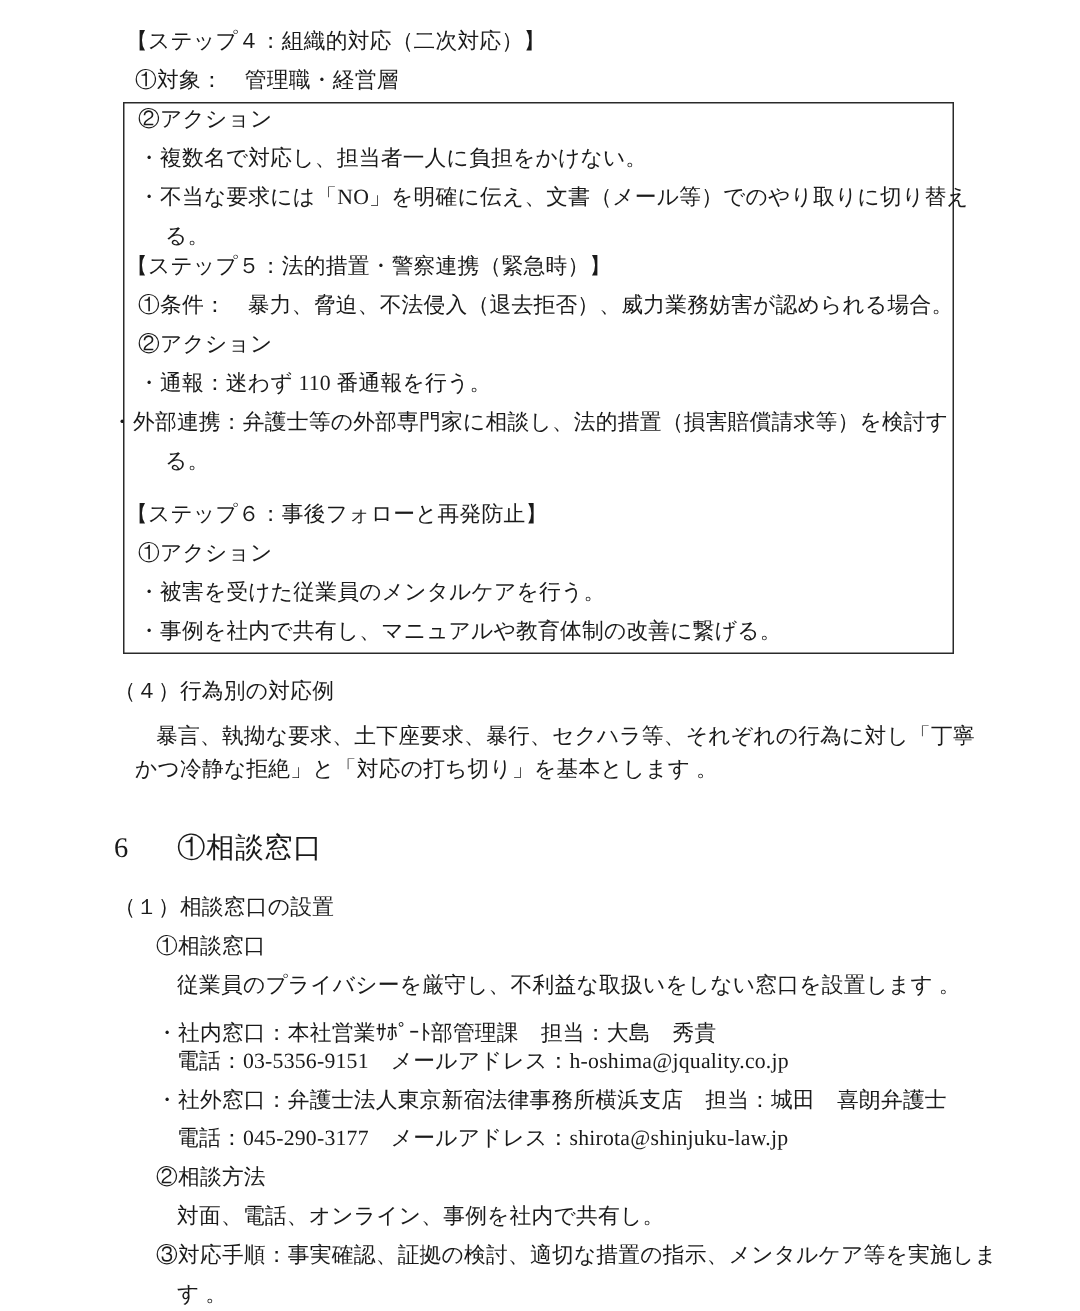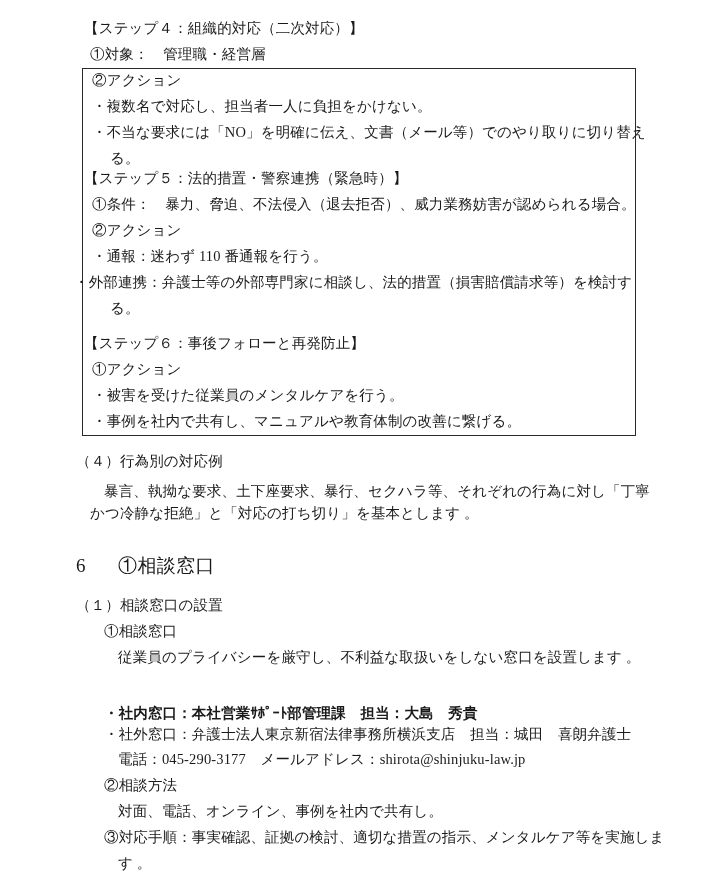--- a/index.html
+++ b/index.html
@@ -68,21 +68,22 @@
   <div class="ln" style="left:76px; top:454px;">（４）行為別の対応例</div>
   <div class="ln" style="left:104px; top:452px;margin-top:32px;">暴言、執拗な要求、土下座要求、暴行、セクハラ等、それぞれの行為に対し「丁寧</div>
   <div class="ln" style="left:90px; top:506px;">かつ冷静な拒絶」と「対応の打ち切り」を基本とします 。</div>
 
   <div class="ln sec-title" style="left:76px; top:556px;">6</div>
   <div class="ln sec-title" style="left:118px; top:556px;">①相談窓口</div>
 
   <div class="ln" style="left:76px; top:598px;">（１）相談窓口の設置</div>
   <div class="ln" style="left:104px; top:624px;">①相談窓口</div>
   <div class="ln" style="left:118px; top:650px;">従業員のプライバシーを厳守し、不利益な取扱いをしない窓口を設置します 。</div>
-  <div class="ln" style="left:104px; top:706px;font-weight:bold;">・社内窓口：本社営業ｻﾎﾟｰﾄ部管理課　担当：大島　秀貴</div>
+  <div class="ln" style="left:104px; top:682px;">・社内窓口：本社営業ｻﾎﾟｰﾄ部管理課　担当：大島　秀貴</div>
+  <div class="ln" style="left:118px; top:701px;">電話：03-5356-9151　メールアドレス：h-oshima@jquality.co.jp</div>
   <div class="ln" style="left:104px; top:727px;">・社外窓口：弁護士法人東京新宿法律事務所横浜支店　担当：城田　喜朗弁護士</div>
   <div class="ln" style="left:118px; top:752px;">電話：045-290-3177　メールアドレス：shirota@shinjuku-law.jp</div>
   <div class="ln" style="left:104px; top:778px;">②相談方法</div>
   <div class="ln" style="left:118px; top:804px;">対面、電話、オンライン、事例を社内で共有し。</div>
   <div class="ln" style="left:104px; top:830px;">③対応手順：事実確認、証拠の検討、適切な措置の指示、メンタルケア等を実施しま</div>
   <div class="ln" style="left:118px; top:856px;">す 。</div>
 
 </div>
 
 </body></html>

